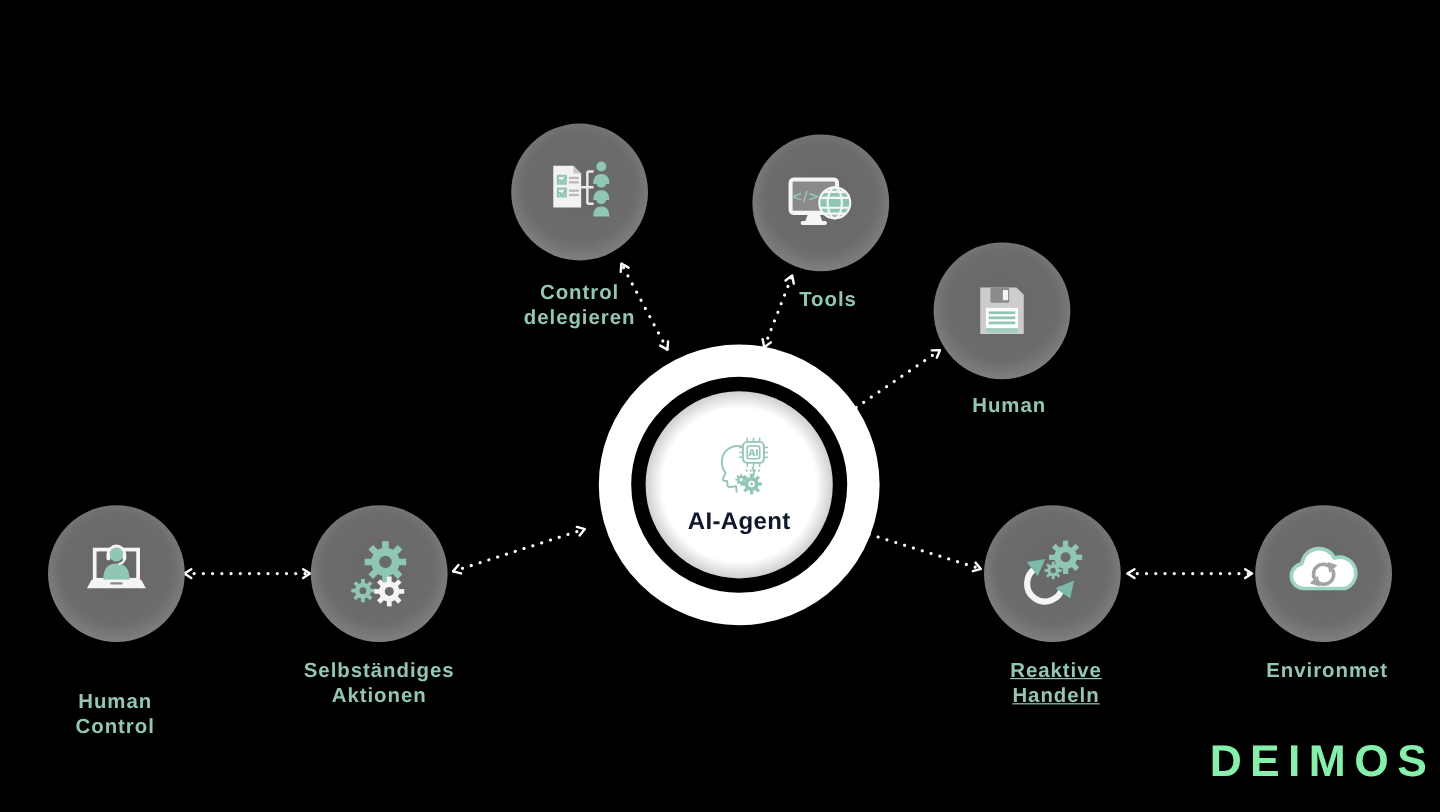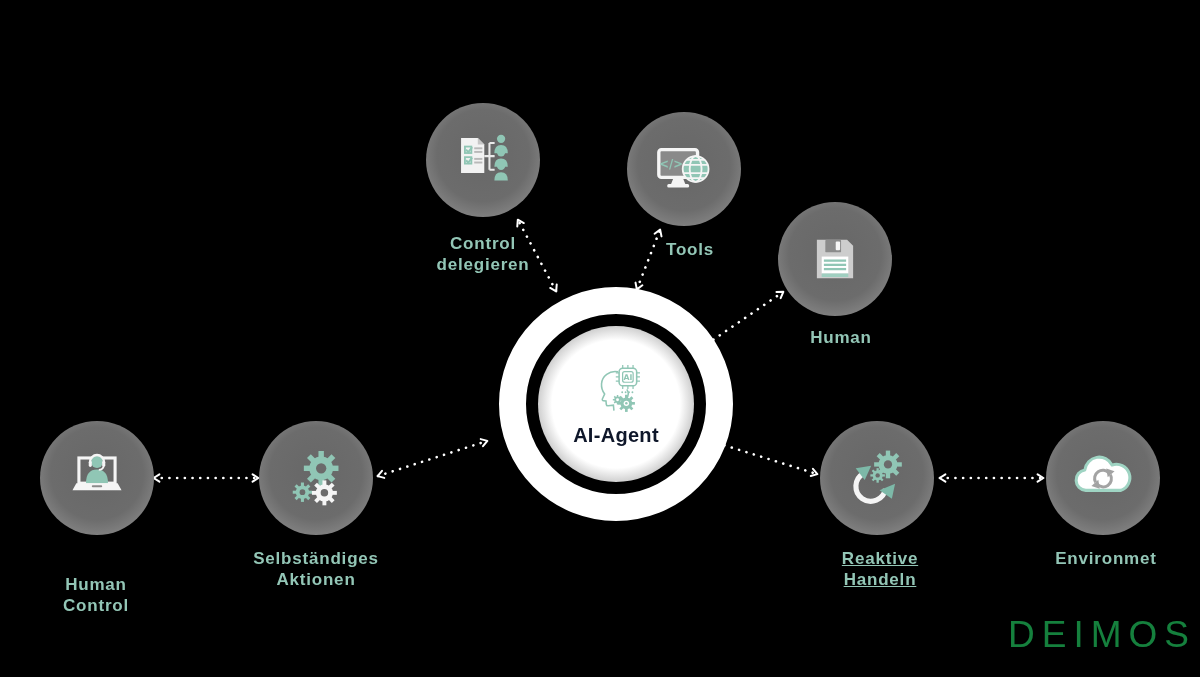--- a/index.html
+++ b/index.html
@@ -65,23 +65,23 @@
   .ai-label {
     color: #0f172a;
     font-size: 20px;
     font-weight: bold;
     letter-spacing: 0.3px;
     margin-top: 0px;
   }
   .brand {
     position: absolute;
     right: 4px; top: 614px;
-    color: #15803d;
+    color: #86efac;
     font-size: 37px;
-    font-weight: 400;
+    font-weight: 700;
     letter-spacing: 7px;
     z-index: 2;
   }
 </style>
 </head>
 <body>
 
 <div class="canvas">
 
   <svg width="0" height="0" style="position:absolute">

